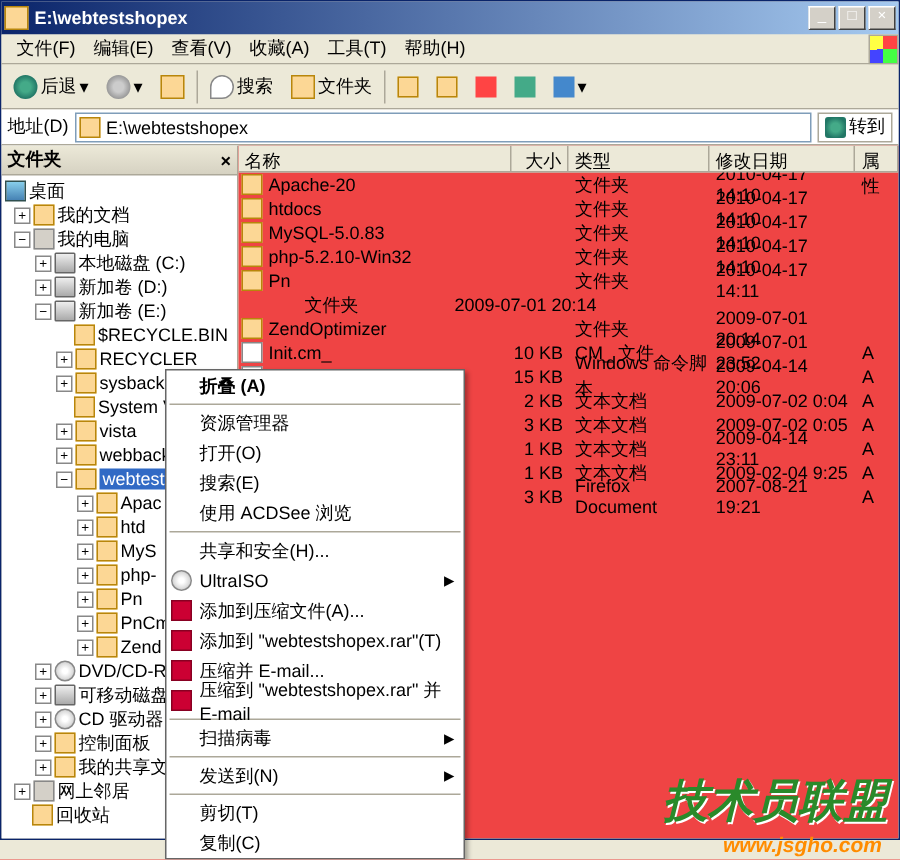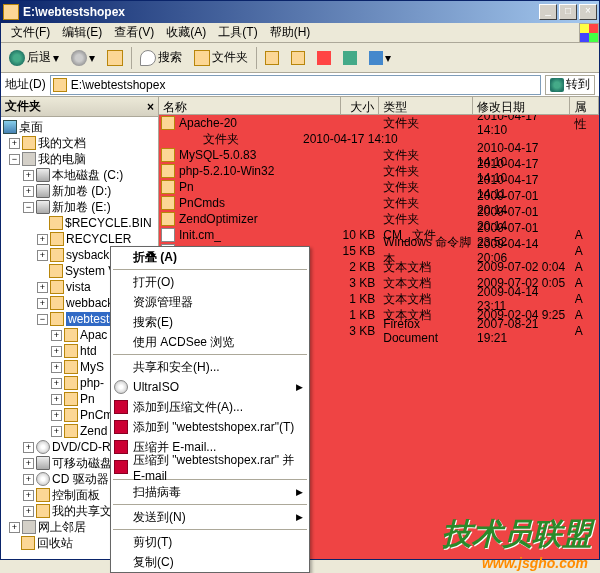--- a/index.html
+++ b/index.html
@@ -301,20 +301,24 @@
             <div class="cell-name">
               <div class="ico ico-folder"></div>
               <span>Apache-20</span>
             </div>
             <div class="cell-size"></div>
             <div class="cell-type">文件夹</div>
             <div class="cell-date">2010-04-17 14:10</div>
             <div class="cell-attr"></div>
           </div>
           <div class="file-row">
+            <div class="cell-name">
+              <div class="ico ico-folder"></div>
+              <span>htdocs</span>
+            </div>
             <div class="cell-size"></div>
             <div class="cell-type">文件夹</div>
             <div class="cell-date">2010-04-17 14:10</div>
             <div class="cell-attr"></div>
           </div>
           <div class="file-row">
             <div class="cell-name">
               <div class="ico ico-folder"></div>
               <span>MySQL-5.0.83</span>
             </div>
@@ -337,24 +341,20 @@
             <div class="cell-name">
               <div class="ico ico-folder"></div>
               <span>Pn</span>
             </div>
             <div class="cell-size"></div>
             <div class="cell-type">文件夹</div>
             <div class="cell-date">2010-04-17 14:11</div>
             <div class="cell-attr"></div>
           </div>
           <div class="file-row">
-            <div class="cell-name">
-              <div class="ico ico-folder"></div>
-              <span>PnCmds</span>
-            </div>
             <div class="cell-size"></div>
             <div class="cell-type">文件夹</div>
             <div class="cell-date">2009-07-01 20:14</div>
             <div class="cell-attr"></div>
           </div>
           <div class="file-row">
             <div class="cell-name">
               <div class="ico ico-folder"></div>
               <span>ZendOptimizer</span>
             </div>
@@ -434,22 +434,22 @@
             <div class="cell-attr">A</div>
           </div>
         </div>
     </div>
   </div>
 </div>
 
 <div class="context-menu">
   <div class="menu-item bold">折叠 (A)</div>
   <div class="menu-sep"></div>
+  <div class="menu-item">资源管理器</div>
   <div class="menu-item">打开(O)</div>
-  <div class="menu-item">资源管理器</div>
   <div class="menu-item">搜索(E)</div>
   <div class="menu-item">使用 ACDSee 浏览</div>
   <div class="menu-sep"></div>
   <div class="menu-item">共享和安全(H)...</div>
   <div class="menu-item">
       <div class="mico mico-cd"></div>
       <span>UltraISO</span>
       <span class="arrow">▶</span>
     </div>
   <div class="menu-item">

